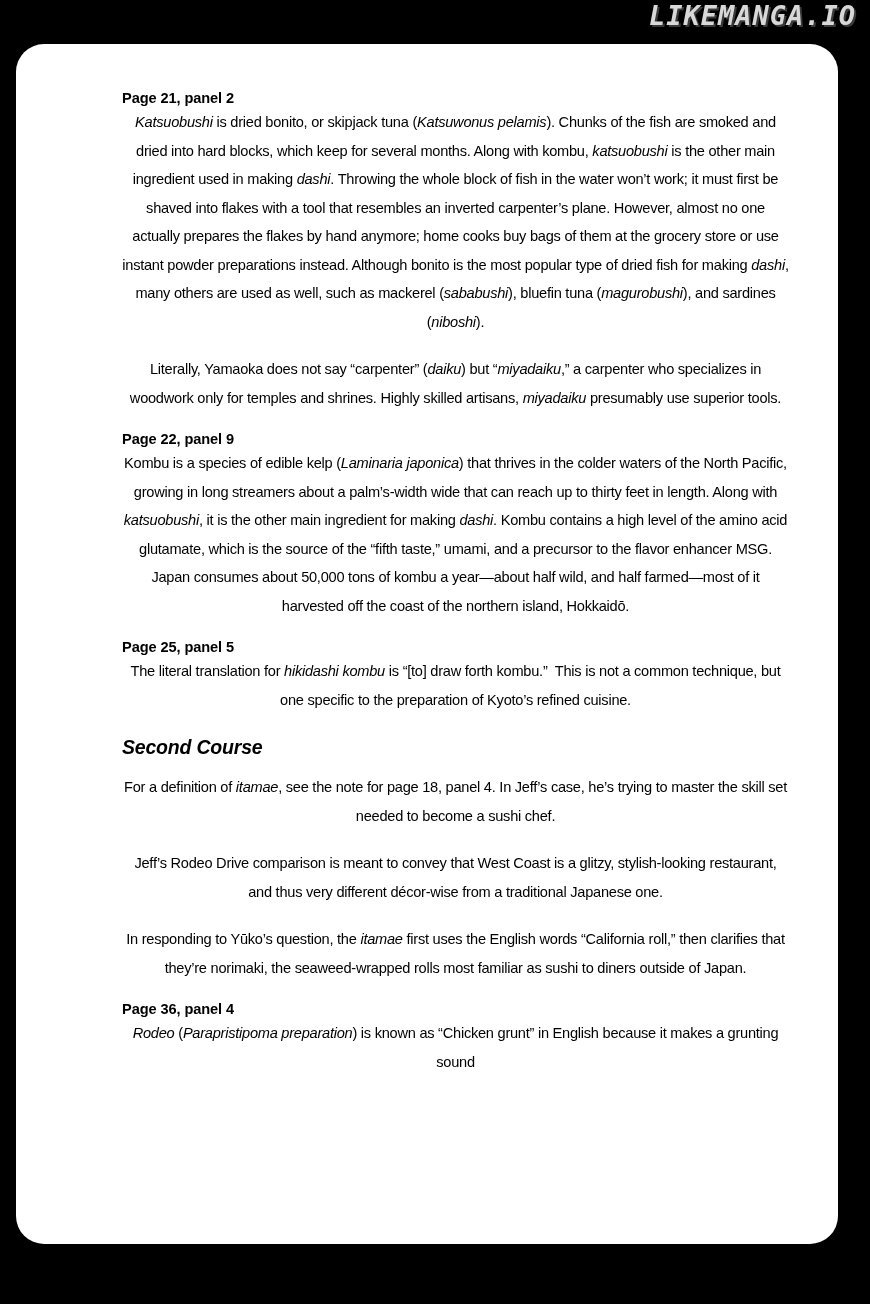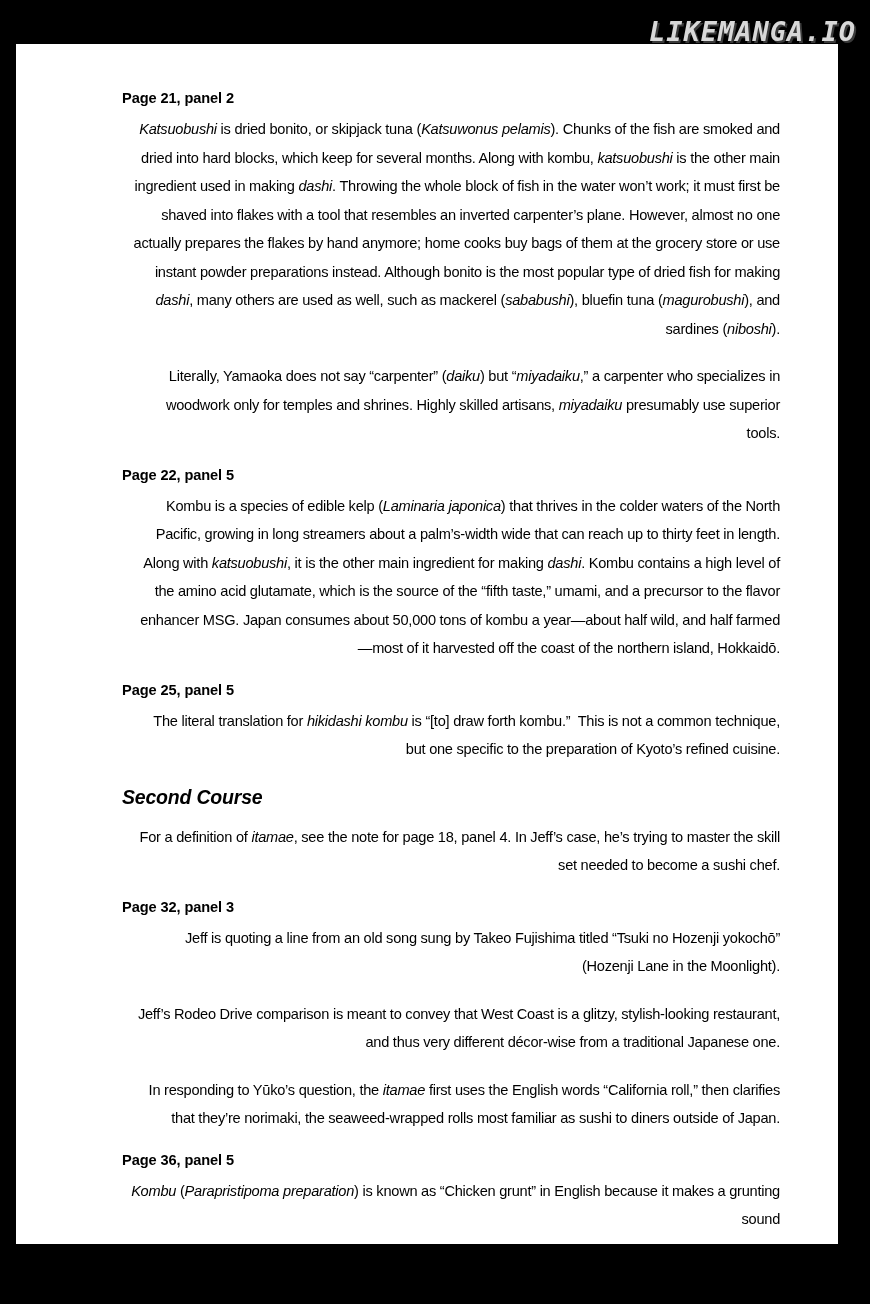--- a/index.html
+++ b/index.html
@@ -9,62 +9,63 @@
   }
   body {
     width: 870px;
     height: 1304px;
     position: relative;
     font-family: "Liberation Sans", sans-serif;
     overflow: hidden;
   }
   #watermark {
     position: absolute;
-    top: 16px;
+    top: 0;
     right: 14px;
     font-family: "DejaVu Sans Mono", monospace;
     font-weight: bold;
     font-style: italic;
     font-size: 27px;
     letter-spacing: 1px;
     color: #d8d8d8;
     text-shadow: 2px 2px 0 #3a3a3a;
     z-index: 5;
   }
   #page {
     position: absolute;
     left: 16px;
     top: 44px;
     width: 822px;
     height: 1200px;
     background: #ffffff;
     box-sizing: border-box;
+    border-radius: 28px;
   }
   #page-inner {
     position: absolute;
     left: 106px;
     top: 46px;
     width: 667px;
   }
   .hdr {
     font-family: "Liberation Sans", sans-serif;
     font-weight: bold;
     font-size: 14.6px;
     color: #000;
     margin: 0 0 2px 0;
     letter-spacing: -0.1px;
   }
   .para {
     font-family: "Liberation Sans", sans-serif;
     font-size: 14.6px;
     line-height: 28.5px;
     color: #000;
-    margin: 9px;
+    margin: 0;
     letter-spacing: -0.25px;
-    text-align: right;
+    text-align: center;
   }
   .blk {
     margin-bottom: 19px;
   }
   .section-title {
     font-family: "Liberation Sans", sans-serif;
     font-weight: bold;
     font-style: italic;
     font-size: 19.5px;
     color: #000;
@@ -84,47 +85,43 @@
     <div class="blk">
       <div class="hdr">Page 21, panel 2</div>
       <p class="para"><i>Katsuobushi</i> is dried bonito, or skipjack tuna (<i>Katsuwonus pelamis</i>). Chunks of the fish are smoked and dried into hard blocks, which keep for several months. Along with kombu, <i>katsuobushi</i> is the other main ingredient used in making <i>dashi</i>. Throwing the whole block of fish in the water won’t work; it must first be shaved into flakes with a tool that resembles an inverted carpenter’s plane. However, almost no one actually prepares the flakes by hand anymore; home cooks buy bags of them at the grocery store or use instant powder preparations instead. Although bonito is the most popular type of dried fish for making <i>dashi</i>, many others are used as well, such as mackerel (<i>sababushi</i>), bluefin tuna (<i>magurobushi</i>), and sardines (<i>niboshi</i>).</p>
     </div>
 
     <div class="blk">
       <p class="para">Literally, Yamaoka does not say “carpenter” (<i>daiku</i>) but “<i>miyadaiku</i>,” a carpenter who specializes in woodwork only for temples and shrines. Highly skilled artisans, <i>miyadaiku</i> presumably use superior tools.</p>
     </div>
 
     <div class="blk">
-      <div class="hdr">Page 22, panel 5</div>
+      <div class="hdr">Page 22, panel 9</div>
       <p class="para">Kombu is a species of edible kelp (<i>Laminaria japonica</i>) that thrives in the colder waters of the North Pacific, growing in long streamers about a palm’s-width wide that can reach up to thirty feet in length. Along with <i>katsuobushi</i>, it is the other main ingredient for making <i>dashi</i>. Kombu contains a high level of the amino acid glutamate, which is the source of the “fifth taste,” umami, and a precursor to the flavor enhancer MSG. Japan consumes about 50,000 tons of kombu a year—about half wild, and half farmed—most of it harvested off the coast of the northern island, Hokkaidō.</p>
     </div>
 
     <div class="blk">
       <div class="hdr">Page 25, panel 5</div>
       <p class="para">The literal translation for <i>hikidashi kombu</i> is “[to] draw forth kombu.”&nbsp; This is not a common technique, but one specific to the preparation of Kyoto’s refined cuisine.</p>
     </div>
 
     <div class="section-title">Second Course</div>
 
     <div class="blk">
       <p class="para">For a definition of <i>itamae</i>, see the note for page 18, panel 4. In Jeff’s case, he’s trying to master the skill set needed to become a sushi chef.</p>
     </div>
 
-    <div class="blk">
-      <div class="hdr">Page 32, panel 3</div>
-      <p class="para">Jeff is quoting a line from an old song sung by Takeo Fujishima titled “Tsuki no Hozenji yokochō” (Hozenji Lane in the Moonlight).</p>
-    </div>
 
     <div class="blk">
       <p class="para">Jeff’s Rodeo Drive comparison is meant to convey that West Coast is a glitzy, stylish-looking restaurant, and thus very different décor-wise from a traditional Japanese one.</p>
     </div>
 
     <div class="blk">
       <p class="para">In responding to Yūko’s question, the <i>itamae</i> first uses the English words “California roll,” then clarifies that they’re norimaki, the seaweed-wrapped rolls most familiar as sushi to diners outside of Japan.</p>
     </div>
 
     <div class="blk">
-      <div class="hdr">Page 36, panel 5</div>
-      <p class="para"><i>Kombu</i> (<i>Parapristipoma preparation</i>) is known as “Chicken grunt” in English because it makes a grunting sound</p>
+      <div class="hdr">Page 36, panel 4</div>
+      <p class="para"><i>Rodeo</i> (<i>Parapristipoma preparation</i>) is known as “Chicken grunt” in English because it makes a grunting sound</p>
     </div>
 
   </div>
 </div>
 
 </body></html>

